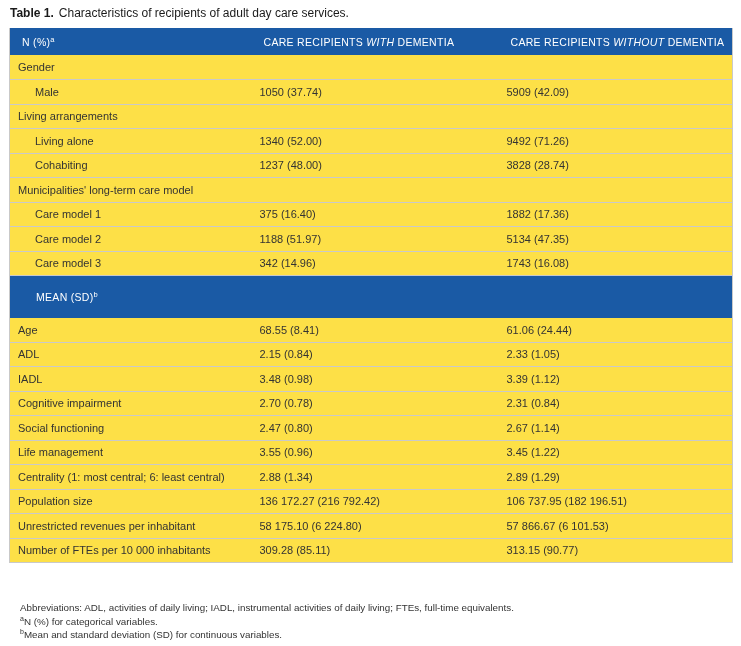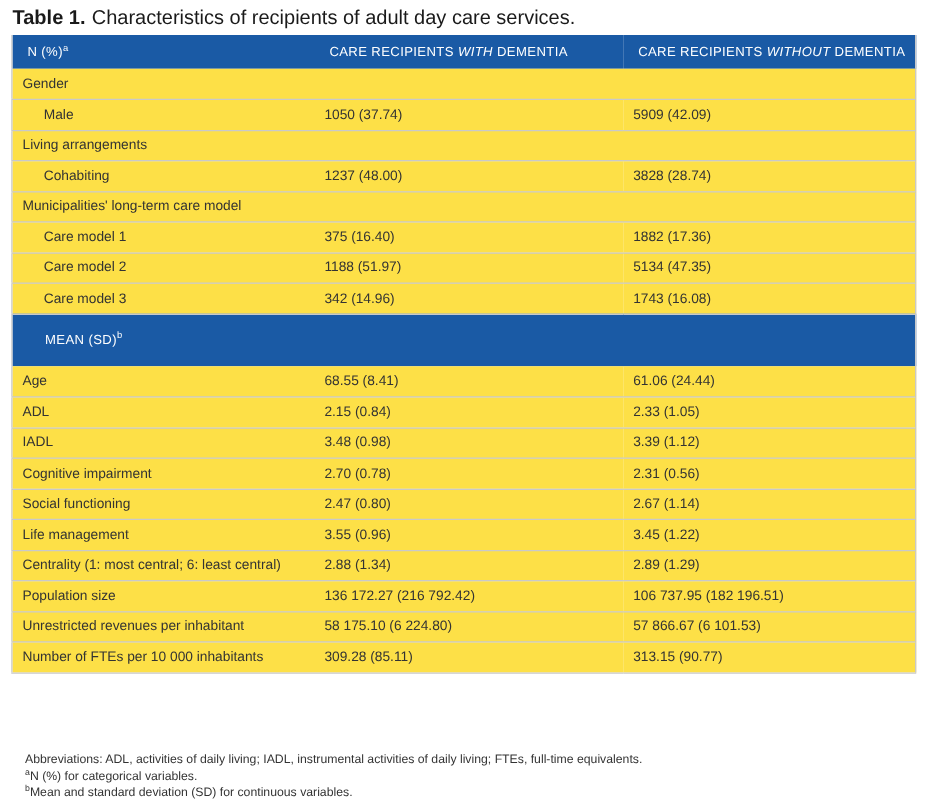--- a/index.html
+++ b/index.html
@@ -4,21 +4,21 @@
 <style>
   * { margin:0; padding:0; box-sizing:border-box; }
   html,body { background:#ffffff; }
   body {
     width:741px; height:646px;
     font-family:"Liberation Sans", sans-serif;
     position:relative; overflow:hidden;
   }
   .page { position:absolute; inset:0; background:#fff; }
 
-  .title { position:absolute; left:10px; top:6px; font-size:16px; color:#1a1a1a; }
+  .title { position:absolute; left:10px; top:6px; font-size:12px; color:#1a1a1a; }
   .title .tbold { font-weight:bold; margin-right:5px; }
 
   table.char-table {
     position:absolute; left:9px; top:28px; width:723px;
     border-collapse:collapse; table-layout:fixed;
     border-left:1px solid #c9c9c9; border-right:1px solid #c9c9c9;
   }
   col.c1 { width:242px; }
   col.c2 { width:247px; }
   col.c3 { width:234px; }
@@ -80,20 +80,25 @@
         </tr>
       <tr class="item">
         <td class="lbl">Male</td>
         <td>1050 (37.74)</td>
         <td>5909 (42.09)</td>
       </tr>
       <tr class="section">
           <td colspan="3" class="lbl">Living arrangements</td>
         </tr>
       <tr class="item">
+        <td class="lbl">Living alone</td>
+        <td>1340 (52.00)</td>
+        <td>9492 (71.26)</td>
+      </tr>
+      <tr class="item">
         <td class="lbl">Cohabiting</td>
         <td>1237 (48.00)</td>
         <td>3828 (28.74)</td>
       </tr>
       <tr class="section">
           <td colspan="3" class="lbl">Municipalities' long-term care model</td>
         </tr>
       <tr class="item">
         <td class="lbl">Care model 1</td>
         <td>375 (16.40)</td>
@@ -123,21 +128,21 @@
         <td>2.33 (1.05)</td>
       </tr>
       <tr class="plain">
         <td class="lbl">IADL</td>
         <td>3.48 (0.98)</td>
         <td>3.39 (1.12)</td>
       </tr>
       <tr class="plain">
         <td class="lbl">Cognitive impairment</td>
         <td>2.70 (0.78)</td>
-        <td>2.31 (0.56)</td>
+        <td>2.31 (0.84)</td>
       </tr>
       <tr class="plain">
         <td class="lbl">Social functioning</td>
         <td>2.47 (0.80)</td>
         <td>2.67 (1.14)</td>
       </tr>
       <tr class="plain">
         <td class="lbl">Life management</td>
         <td>3.55 (0.96)</td>
         <td>3.45 (1.22)</td>

